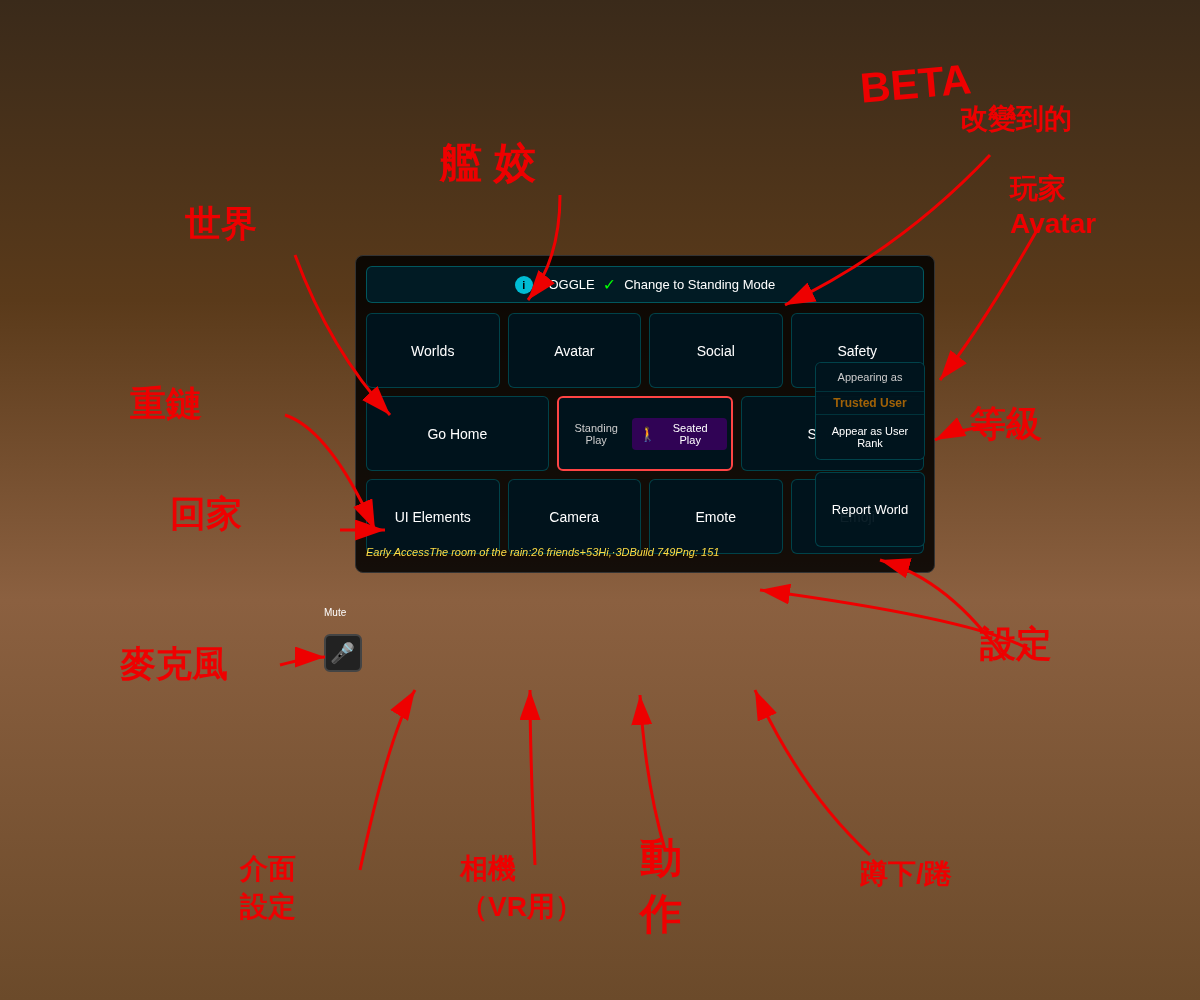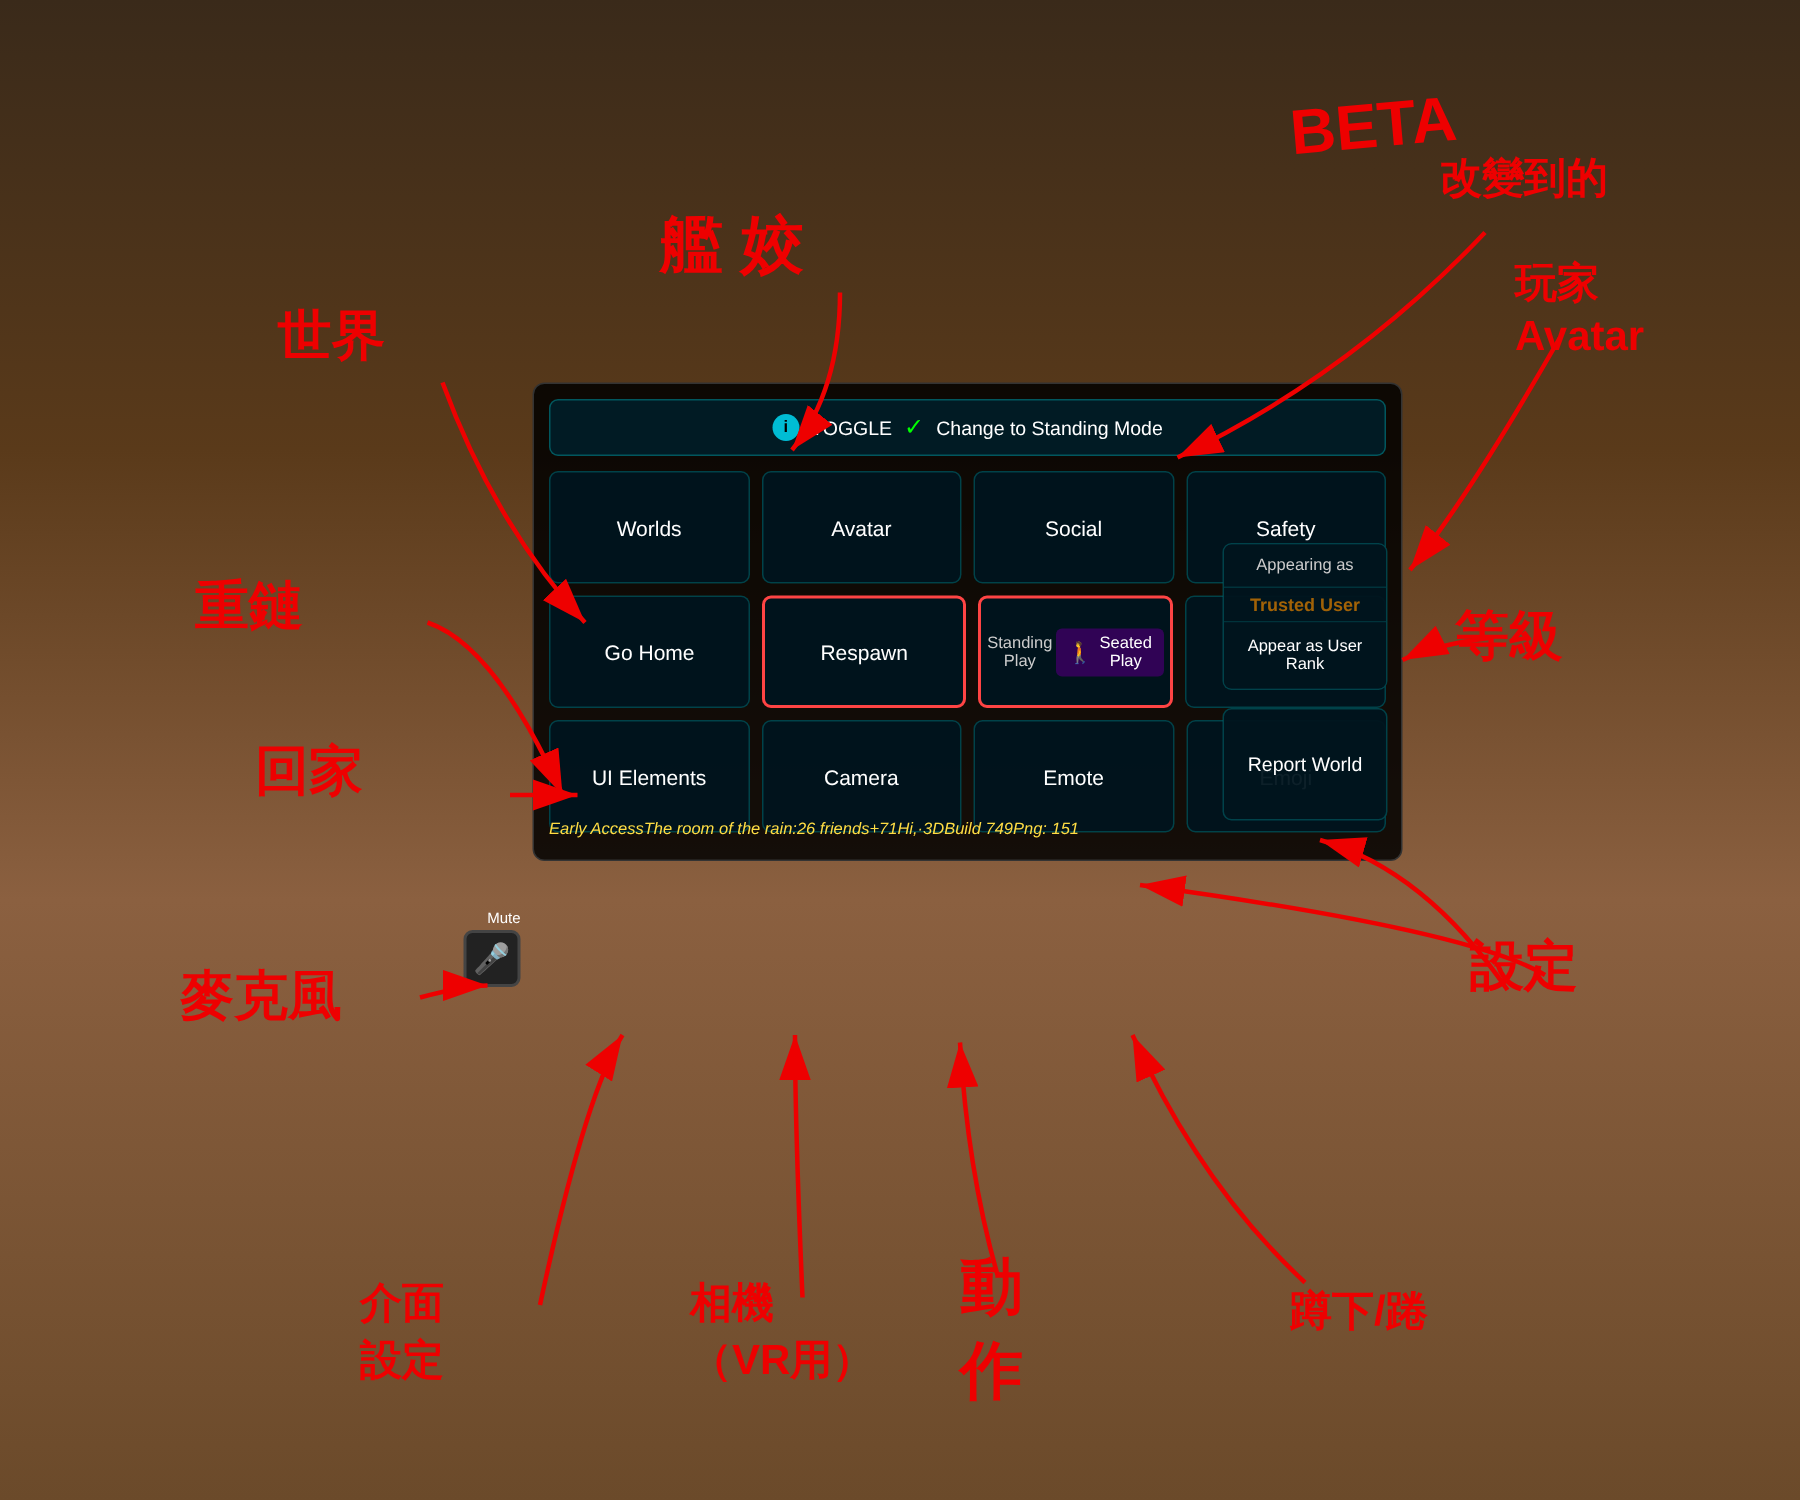--- a/index.html
+++ b/index.html
@@ -188,25 +188,25 @@
       display: flex;
       color: #ffdd44;
       font-size: 11px;
       font-style: italic;
     }
 
     
     .mute-area {
       position: absolute;
       top: 607px;
-      left: 309px;
+      left: 324px;
       display: flex;
       flex-direction: column;
-      align-items: flex-end;
-      gap: 2px;
+      align-items: flex-start;
+      gap: 16px;
     }
     .mute-label {
       color: #fff;
       font-size: 10px;
     }
     .mute-btn {
       width: 38px;
       height: 38px;
       background: #222;
       border: 2px solid #444;
@@ -274,23 +274,20 @@
       <span>Social</span>
     </div>
     <div class="menu-btn">
       <span>Safety</span>
     </div>
   </div>
 
   <div class="grid-row">
     <div class="menu-btn">
       <span>Go Home</span>
-    </div>
-    <div class="menu-btn" style="border: 2px solid #ff4444;">
-      <span>Respawn</span>
     </div>
     <div class="menu-btn-play">
       <span class="play-standing">Standing Play</span>
       <div class="play-seated">
         <span class="person-icon">🚶</span>
         <span>Seated Play</span>
       </div>
     </div>
     <div class="menu-btn">
       <span>Settings</span>
@@ -308,21 +305,21 @@
       <span>Emote</span>
     </div>
     <div class="menu-btn">
       <span>Emoji</span>
     </div>
   </div>
 
   <div class="status-bar">
     <span>Early Access</span>
     <span>The room of the rain:26  friends+</span>
-    <span>71</span>
+    <span>53</span>
     <span>Hi,</span>
     <span>·3D</span>
     <span>Build 749</span>
     <span>Png: 151</span>
   </div>
 </div>
 
 <div class="appearing-panel">
   <div class="appearing-header">
     <span>Appearing as</span>

